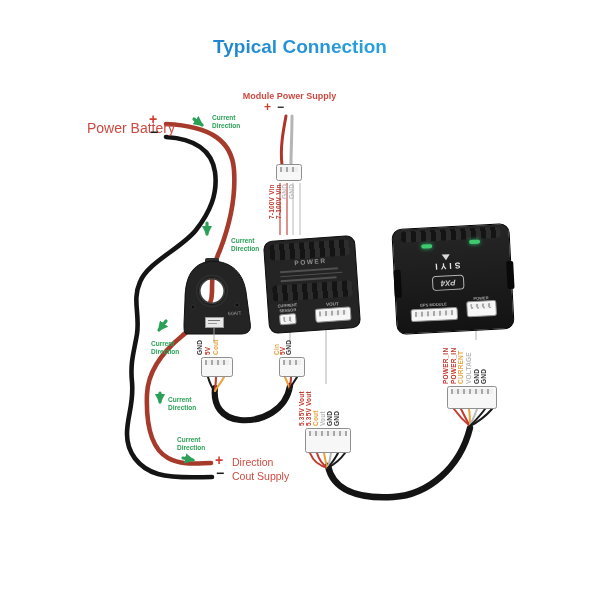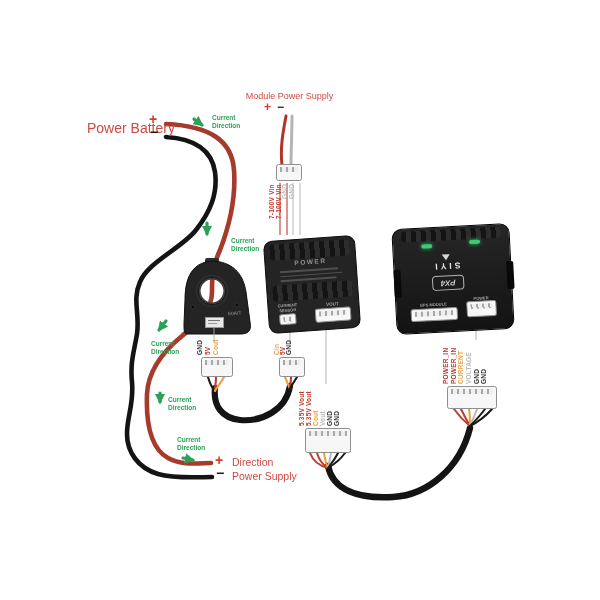--- a/index.html
+++ b/index.html
@@ -105,33 +105,34 @@
 
     <g stroke="#2aa157" stroke-width="3.2" fill="none" stroke-linecap="round">
       <line x1="194" y1="119" x2="202" y2="125" marker-end="url(#ah)"></line>
       <line x1="207" y1="223" x2="207" y2="234" marker-end="url(#ah)"></line>
       <line x1="166" y1="321" x2="159" y2="330" marker-end="url(#ah)"></line>
       <line x1="160" y1="393" x2="160" y2="402" marker-end="url(#ah)"></line>
       <line x1="183" y1="458" x2="193" y2="460" marker-end="url(#ah)"></line>
     </g>
   </svg>
 
+  <div class="lbl title">Typical Connection</div>
 
   <div class="lbl red" style="left:87px;top:120px;font-size:14px;">Power Battery</div>
   <div class="lbl plusred" style="left:149px;top:111px;font-size:14px;">+</div>
   <div class="lbl minusdark" style="left:150px;top:124px;font-size:14px;">−</div>
 
-  <div class="lbl red" style="left:237px;top:91px;width:105px;text-align:center;font-size:9px;">Module Power Supply</div>
+  <div class="lbl red" style="left:237px;top:91px;width:105px;text-align:center;font-size:9px;font-weight:bold;">Module Power Supply</div>
   <div class="lbl plusred" style="left:264px;top:100px;font-size:12px;">+</div>
   <div class="lbl minusdark" style="left:277px;top:100px;font-size:12px;">−</div>
 
   <div class="lbl plusred" style="left:215px;top:452px;font-size:14px;">+</div>
   <div class="lbl red" style="left:232px;top:456px;font-size:10.5px;">Direction</div>
   <div class="lbl minusdark" style="left:216px;top:465px;font-size:14px;">−</div>
-  <div class="lbl red" style="left:232px;top:470px;font-size:10.5px;">Power Supply</div>
+  <div class="lbl red" style="left:232px;top:470px;font-size:10.5px;">Cout Supply</div>
 
   <div class="cd" style="left:212px;top:114px;">Current Direction</div>
   <div class="cd" style="left:231px;top:237px;">Current Direction</div>
   <div class="cd" style="left:151px;top:340px;">Current Direction</div>
   <div class="cd" style="left:168px;top:396px;">Current Direction</div>
   <div class="cd" style="left:177px;top:436px;">Current Direction</div>
 
   <div class="device" style="left:266px;top:238px;width:92px;height:93px;background:#242424;border:1px solid #0d0d0d;border-radius:9px;transform:rotate(-4deg);">
     <div class="ribs" style="left:5px;right:5px;top:3px;height:16px;"></div>
     <div style="position:absolute;left:0;top:19px;width:100%;text-align:center;color:#8f8f8f;font-size:6.5px;font-weight:bold;letter-spacing:1.5px;">POWER</div>

